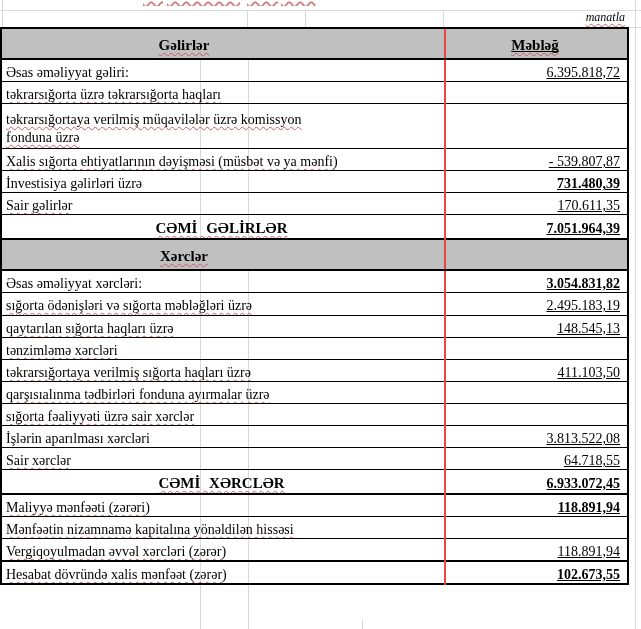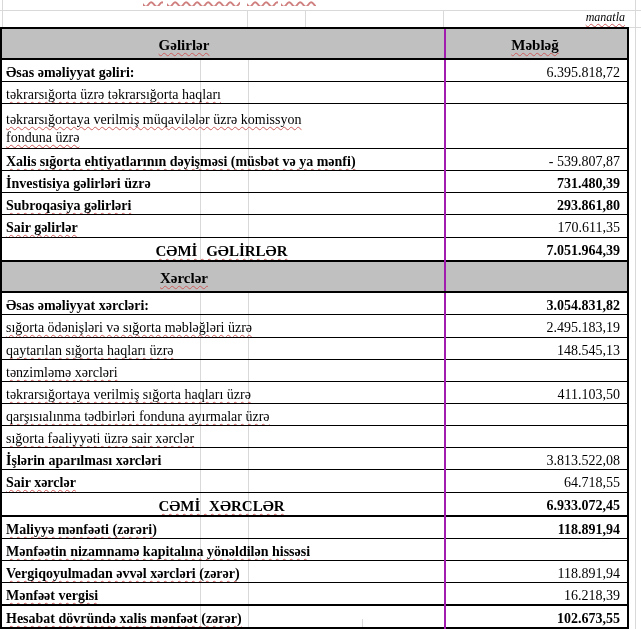--- a/index.html
+++ b/index.html
@@ -28,28 +28,28 @@
   
   table.rpt{
     position:absolute;top:27px;left:0;width:627px;
     border-collapse:collapse;table-layout:fixed;background:transparent;
     border:2px solid #000;
   }
   table.rpt td{
     border:1px solid #000;padding:5px 7px 0 4px;font-size:14px;
     vertical-align:middle;overflow:hidden;line-height:1.15;
   }
-  table.rpt td.amt{border-left:2px solid #a21caf;text-align:right;}
+  table.rpt td.amt{border-left:2px solid #ef4444;text-align:right;text-decoration:underline;}
   tr.sec td{
     border-top:2px solid #000;border-bottom:2px solid #000;
     background:#c0c0c0;font-weight:bold;text-align:left;font-size:15px;
   }
   tr.sec td.amt{text-align:center;}
   .ctr362{display:block;width:356px;text-align:center;}
-  .lbl-bold{font-weight:bold;}
+  .lbl-bold{font-weight:normal;}
   td.ind{padding-left:86px;font-size:13.5px;}
   .lbl-wrap{display:inline-block;max-width:324px;line-height:1.25;padding:2px 0;}
   tr.total td.lbl{text-align:center;font-weight:bold;font-size:15px;word-spacing:5px;}
   tr.total td.amt{font-weight:bold;}
   td.amt.b{font-weight:bold;}
   tr.t2 td{border-top:2px solid #000;}
   
   tr.h17{height:17px}tr.h18{height:18px}tr.h19{height:19px}tr.h20{height:20px}
   tr.h21{height:21px}tr.h22{height:22px}tr.h23{height:23px}tr.h31{height:31px}tr.h39{height:39px}
 </style>
@@ -111,24 +111,20 @@
       <td class="amt"></td>
     </tr>
     <tr class="h20">
       <td class="lbl"><span class="lbl-bold sq">Xalis sığorta ehtiyatlarının dəyişməsi (müsbət və ya mənfi)</span></td>
       <td class="amt">- 539.807,87</td>
     </tr>
     <tr class="h20">
       <td class="lbl"><span class="lbl-bold">İnvestisiya gəlirləri üzrə</span></td>
       <td class="amt b">731.480,39</td>
     </tr>
-    <tr class="h20">
-      <td class="lbl"><span class="lbl-bold sq">Subroqasiya gəlirləri</span></td>
-      <td class="amt b">293.861,80</td>
-    </tr>
     <tr class="h19">
       <td class="lbl"><span class="lbl-bold sq">Sair gəlirlər</span></td>
       <td class="amt">170.611,35</td>
     </tr>
 
     <tr class="total h21">
       <td class="lbl"><span class="sq">CƏMİ GƏLİRLƏR</span></td>
       <td class="amt">7.051.964,39</td>
     </tr>
 
@@ -186,23 +182,19 @@
       <td class="amt b">118.891,94</td>
     </tr>
     <tr class="h21">
       <td class="lbl"><span class="lbl-bold sq">Mənfəətin nizamnamə kapitalına yönəldilən hissəsi</span></td>
       <td class="amt"></td>
     </tr>
     <tr class="h20">
       <td class="lbl"><span class="lbl-bold sq">Vergiqoyulmadan əvvəl xərcləri (zərər)</span></td>
       <td class="amt">118.891,94</td>
     </tr>
-    <tr class="h19">
-      <td class="lbl"><span class="lbl-bold sq">Mənfəət vergisi</span></td>
-      <td class="amt">16.218,39</td>
-    </tr>
     <tr class="h17 t2">
       <td class="lbl"><span class="lbl-bold sq">Hesabat dövründə xalis mənfəət (zərər)</span></td>
       <td class="amt b">102.673,55</td>
     </tr>
   </tbody>
     </table>
 </div>
 
 </body></html>

